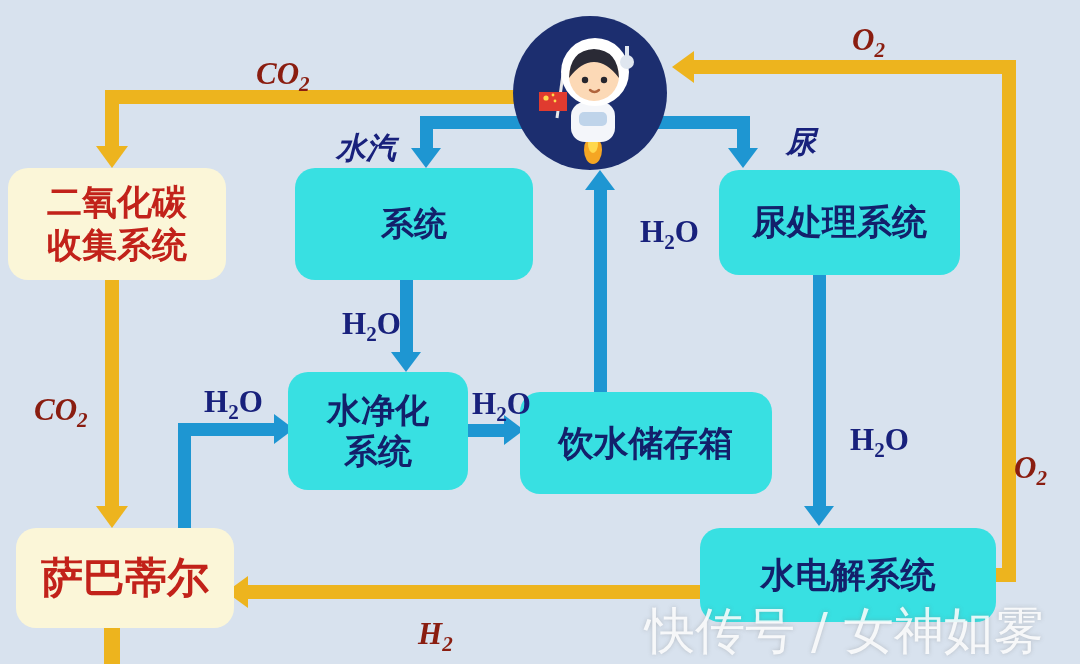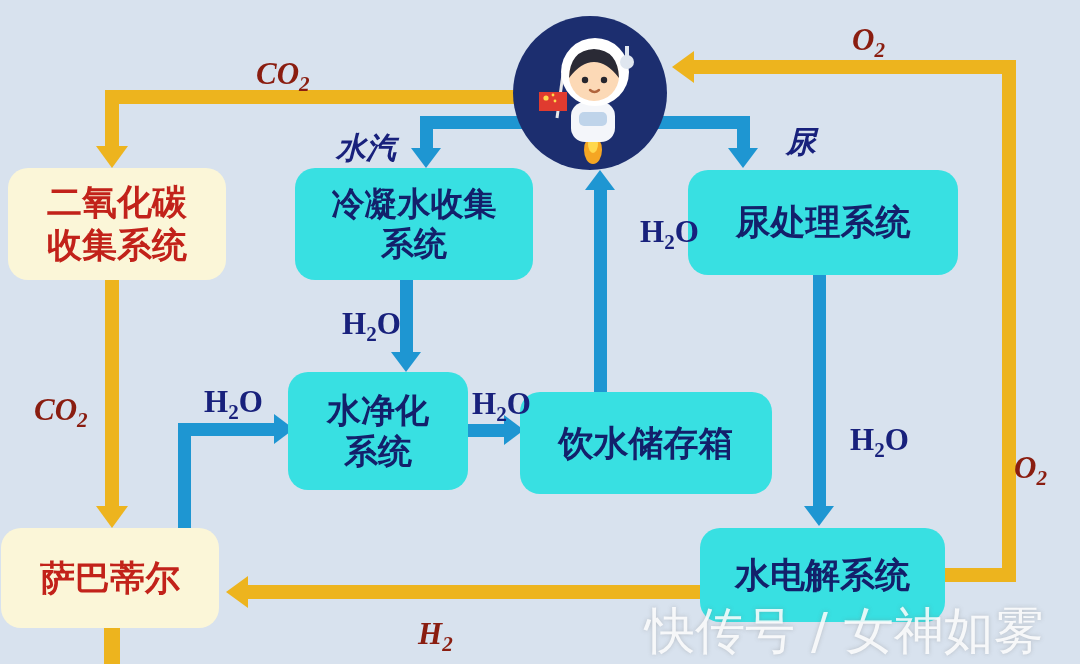--- a/index.html
+++ b/index.html
@@ -87,42 +87,41 @@
 
   <div class="seg blue" style="left:813px;top:275px;width:13px;height:233px;"></div>
   <div class="ah ah-down-b" style="left:804px;top:506px;"></div>
 
   <div class="box cream" style="left:8px;top:168px;width:218px;height:112px;font-size:35px;">
     <span>二氧化碳</span>
     <span>收集系统</span>
   </div>
 
   <div class="box cyan" style="left:295px;top:168px;width:238px;height:112px;font-size:33px;">
-    <span>冷凝水收集</span>
     <span>系统</span>
   </div>
 
-  <div class="box cyan" style="left:688px;top:170px;width:270px;height:105px;font-size:35px;">
+  <div class="box cyan" style="left:719px;top:170px;width:241px;height:105px;font-size:35px;">
     <span>尿处理系统</span>
   </div>
 
   <div class="box cyan" style="left:288px;top:372px;width:180px;height:118px;font-size:34px;">
     <span>水净化</span>
     <span>系统</span>
   </div>
 
   <div class="box cyan" style="left:520px;top:392px;width:252px;height:102px;font-size:35px;">
     <span>饮水储存箱</span>
   </div>
 
-  <div class="box cream" style="left:1px;top:528px;width:218px;height:100px;font-size:35px;">
+  <div class="box cream" style="left:16px;top:528px;width:218px;height:100px;font-size:42px;">
     <span>萨巴蒂尔</span>
   </div>
 
-  <div class="box cyan" style="left:700px;top:528px;width:245px;height:94px;font-size:35px;">
+  <div class="box cyan" style="left:700px;top:528px;width:296px;height:94px;font-size:35px;">
     <span>水电解系统</span>
   </div>
 
   <div class="label formula red-label" style="left:256px;top:56px;">
     <span>CO</span><sub>2</sub><span></span>
   </div>
   <div class="label formula red-label" style="left:852px;top:22px;">
     <span>O</span><sub>2</sub><span></span>
   </div>
   <div class="label formula red-label" style="left:34px;top:392px;">

